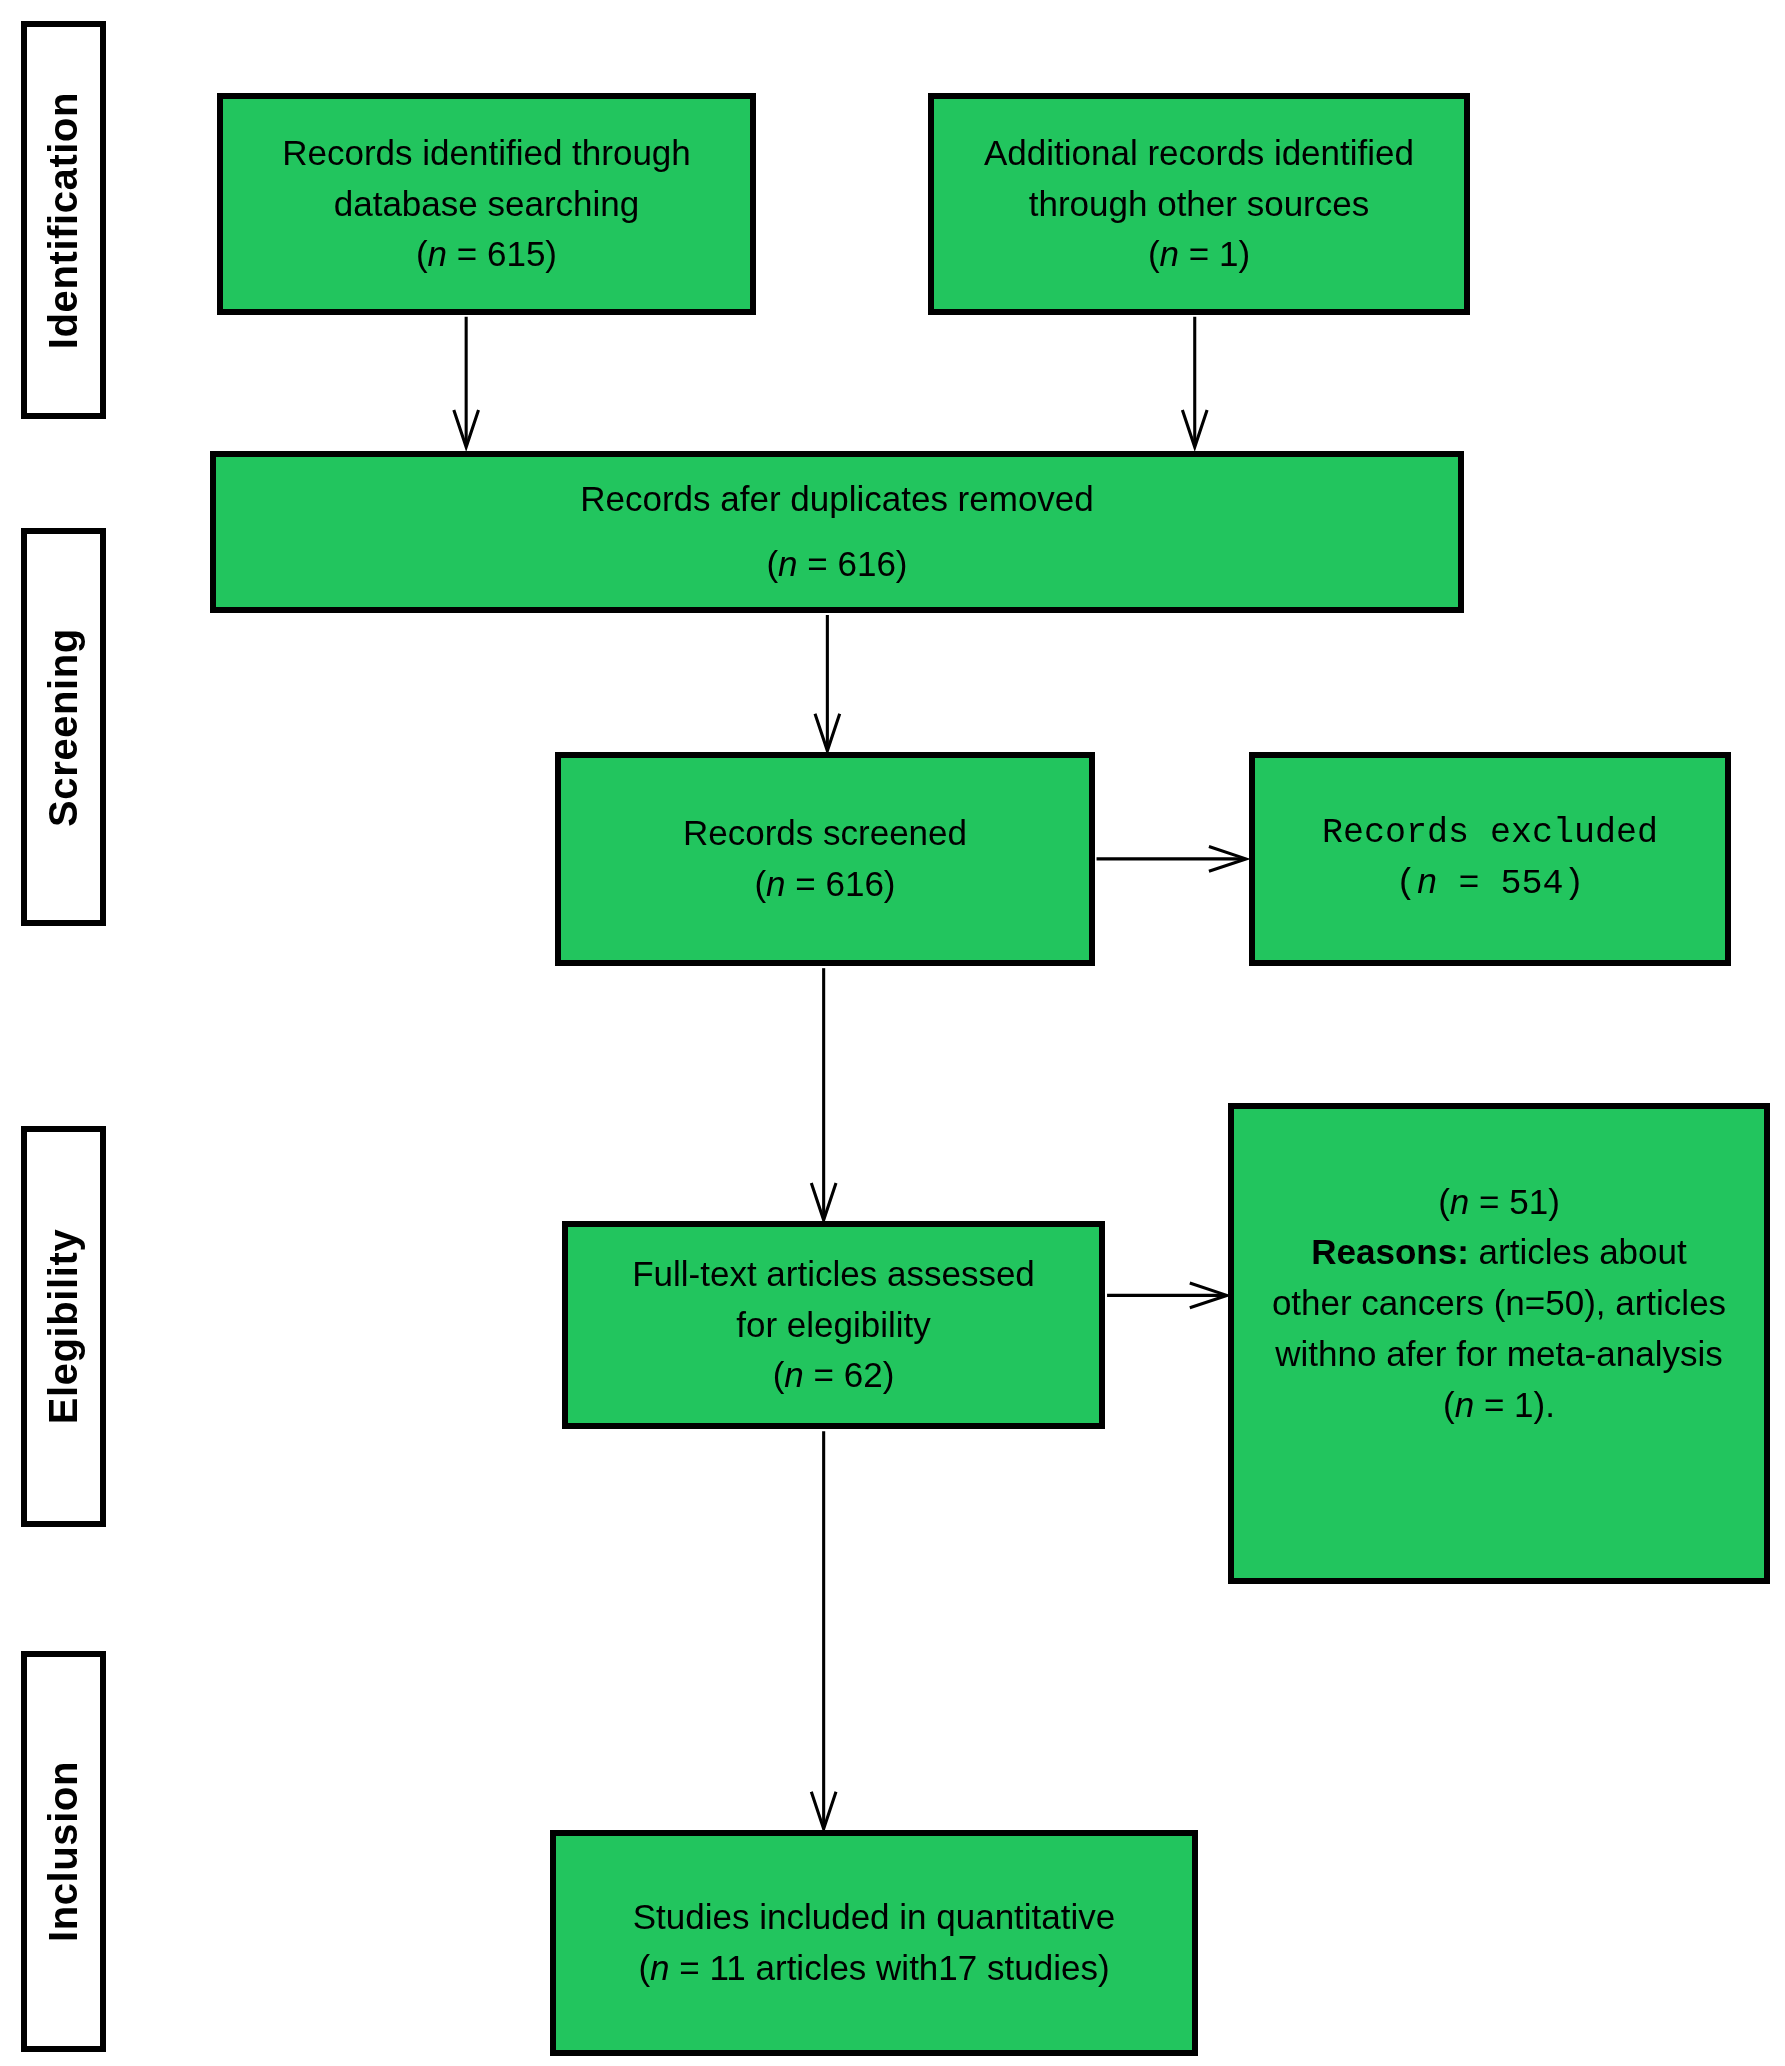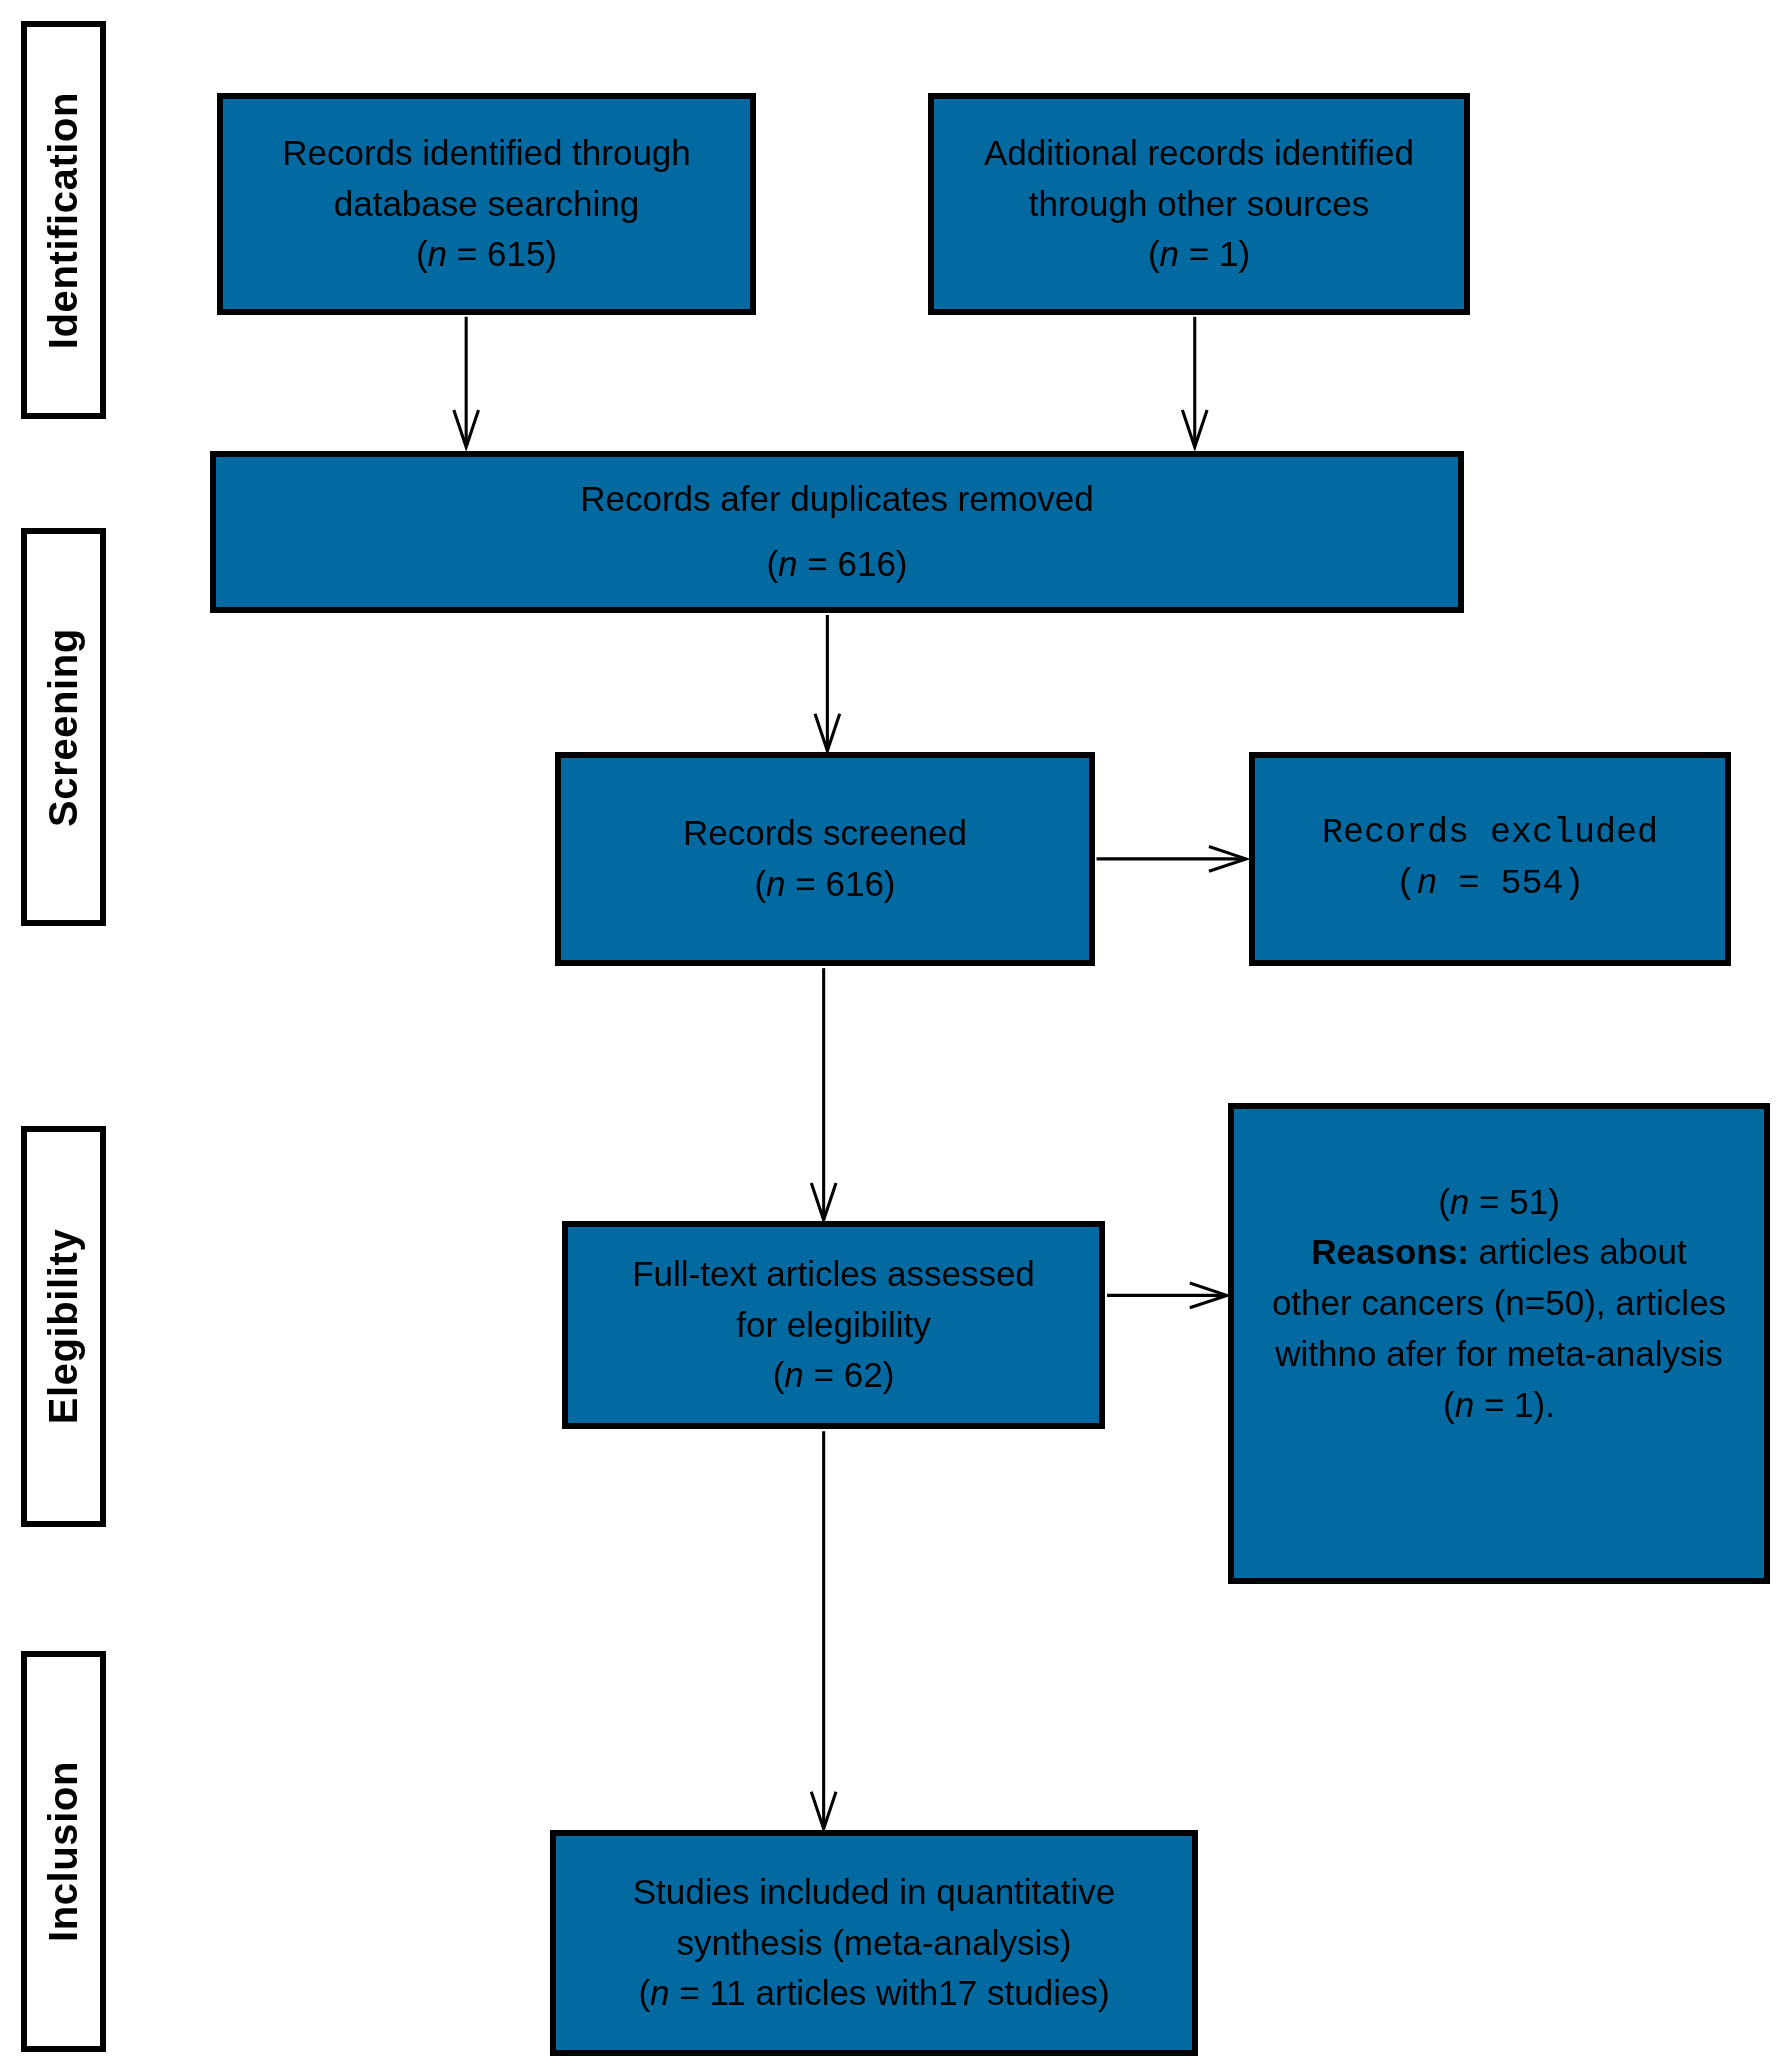--- a/index.html
+++ b/index.html
@@ -33,21 +33,21 @@
     white-space: nowrap;
     font-size: 40px;
     font-weight: bold;
     letter-spacing: 0.6px;
   }
   
   .node {
     position: absolute;
     border: 6.8px solid #000000;
     box-sizing: border-box;
-    background: #0369a1;
+    background: #22c55e;
     display: flex;
     flex-direction: column;
     align-items: center;
     justify-content: center;
     text-align: center;
     font-size: 35px;
     line-height: 1.45;
   }
   .node .line { white-space: nowrap; }
   .node .line i { font-style: italic; }
@@ -152,18 +152,17 @@
   <div class="node" style="left:1228px;top:1103px;width:542px;height:481px;padding-bottom:80px;">
       <div class="line">(<i>n</i> = 51)</div>
       <div class="line"><b>Reasons:</b> articles about</div>
       <div class="line">other cancers (n=50), articles</div>
       <div class="line">withno afer for meta-analysis</div>
       <div class="line">(<i>n</i> = 1).</div>
     </div>
 
   <div class="node" style="left:550px;top:1830px;width:648px;height:226px;">
       <div class="line">Studies included in quantitative</div>
-      <div class="line">synthesis (meta-analysis)</div>
       <div class="line">(<i>n</i> = 11 articles with17 studies)</div>
     </div>
 
 </div>
 
 
 </body></html>

